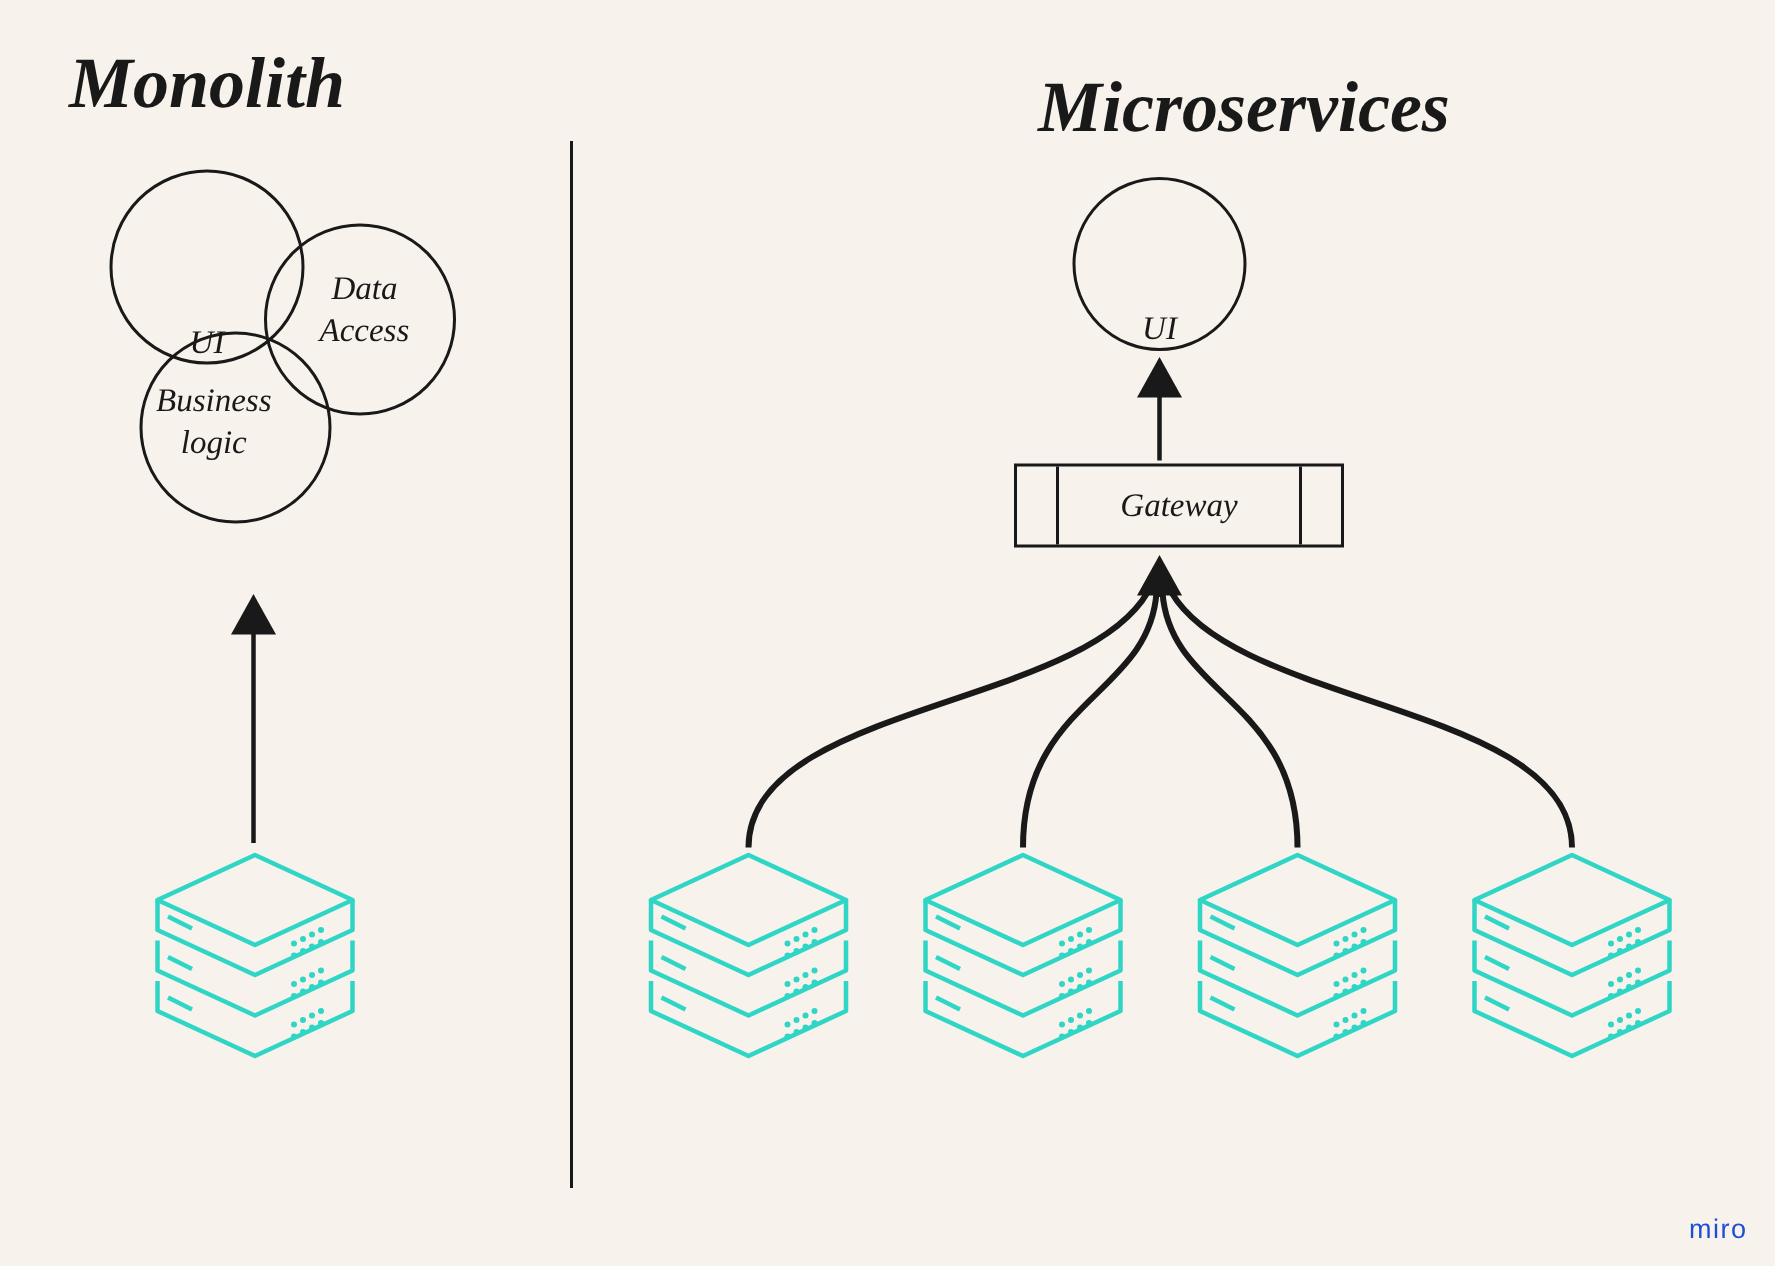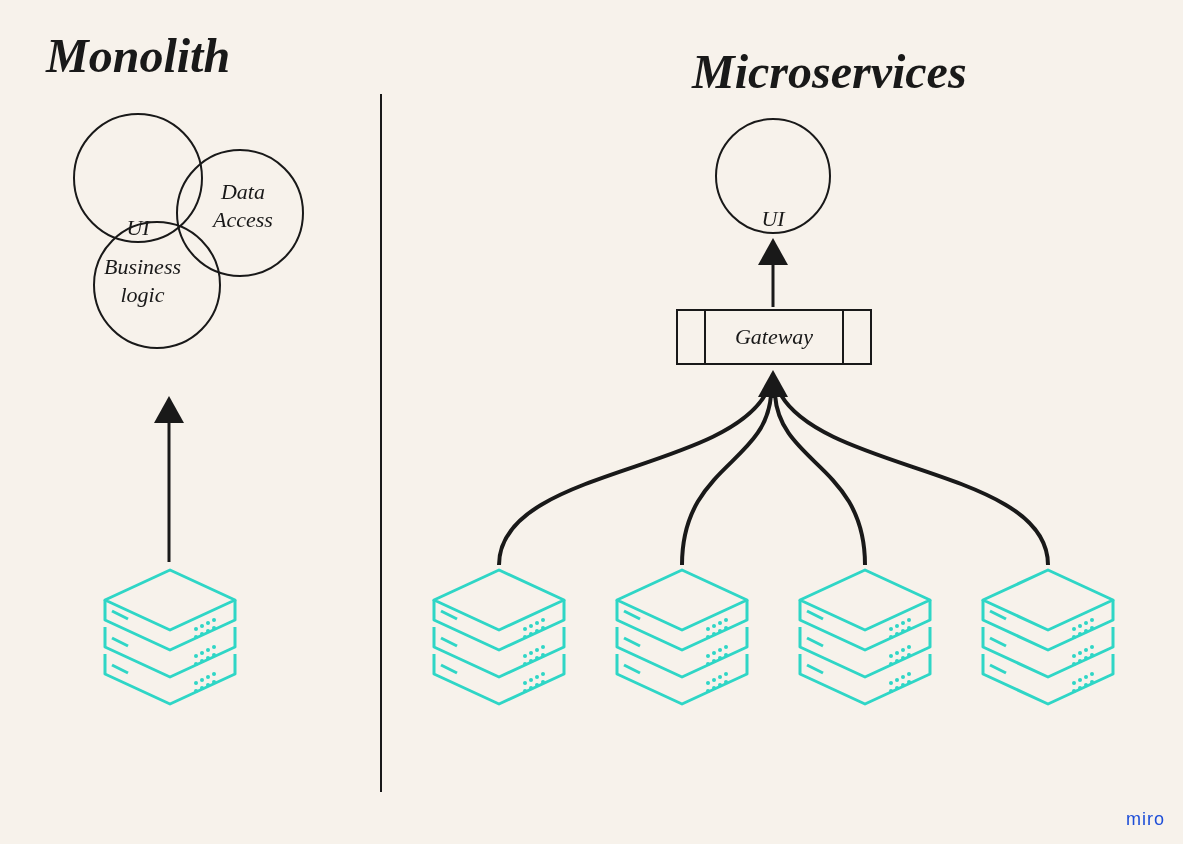--- a/index.html
+++ b/index.html
@@ -103,21 +103,21 @@
       <path d="M0,0 L9,5 L0,10 Z" fill="#191919"></path>
     </marker>
   </defs>
   <line x1="169" y1="562" x2="169" y2="402" stroke="#191919" stroke-width="3" marker-end="url(#ah1)"></line>
 </svg>
 
 <div class="circle" style="left:715px; top:118px; width:116px; height:116px;">
   <span class="circle-label">UI</span>
 </div>
 
-<div class="gateway-box" style="left:676px; top:309px; width:196px; height:56px;">
+<div class="gateway-box" style="left:676px; top:309px; width:220px; height:56px;">
   <div class="gateway-side"></div>
   <div class="gateway-mid">Gateway</div>
   <div class="gateway-side r"></div>
 </div>
 
 <svg class="overlay" style="left:0; top:0;" width="1183" height="844">
   <defs>
     <marker id="ah2" markerWidth="10" markerHeight="10" refX="7" refY="5" orient="auto">
       <path d="M0,0 L9,5 L0,10 Z" fill="#191919"></path>
     </marker>

